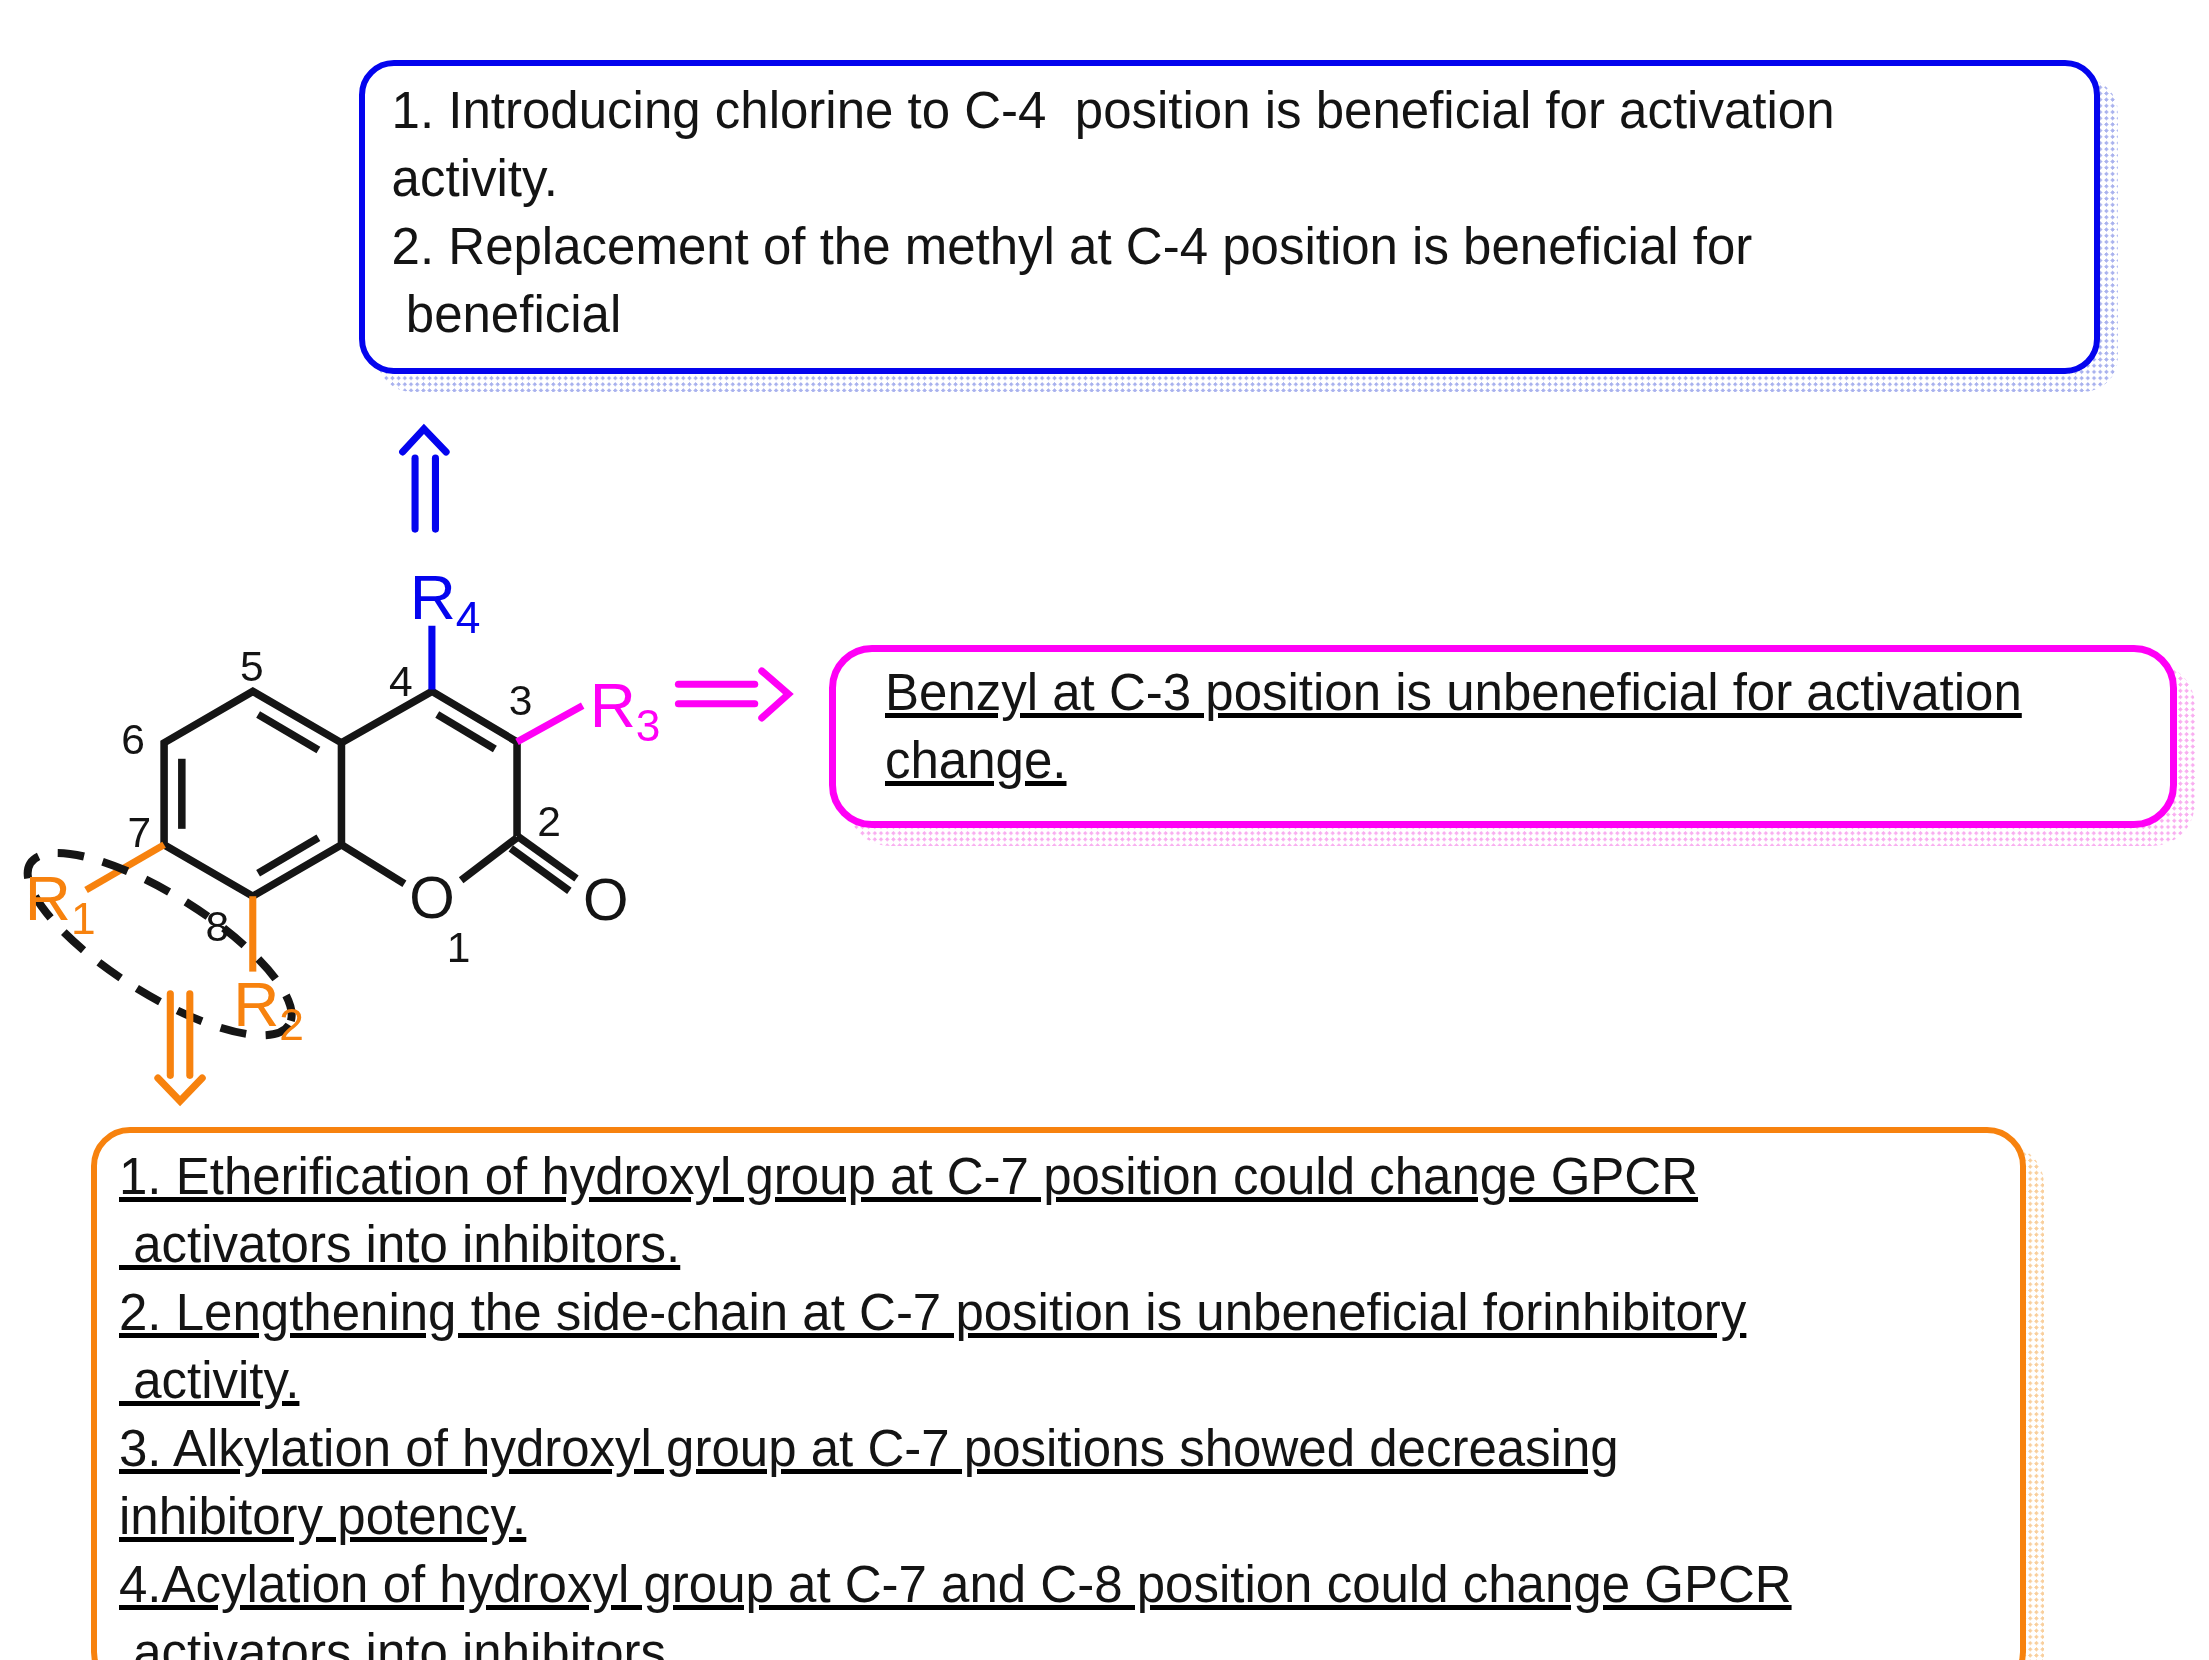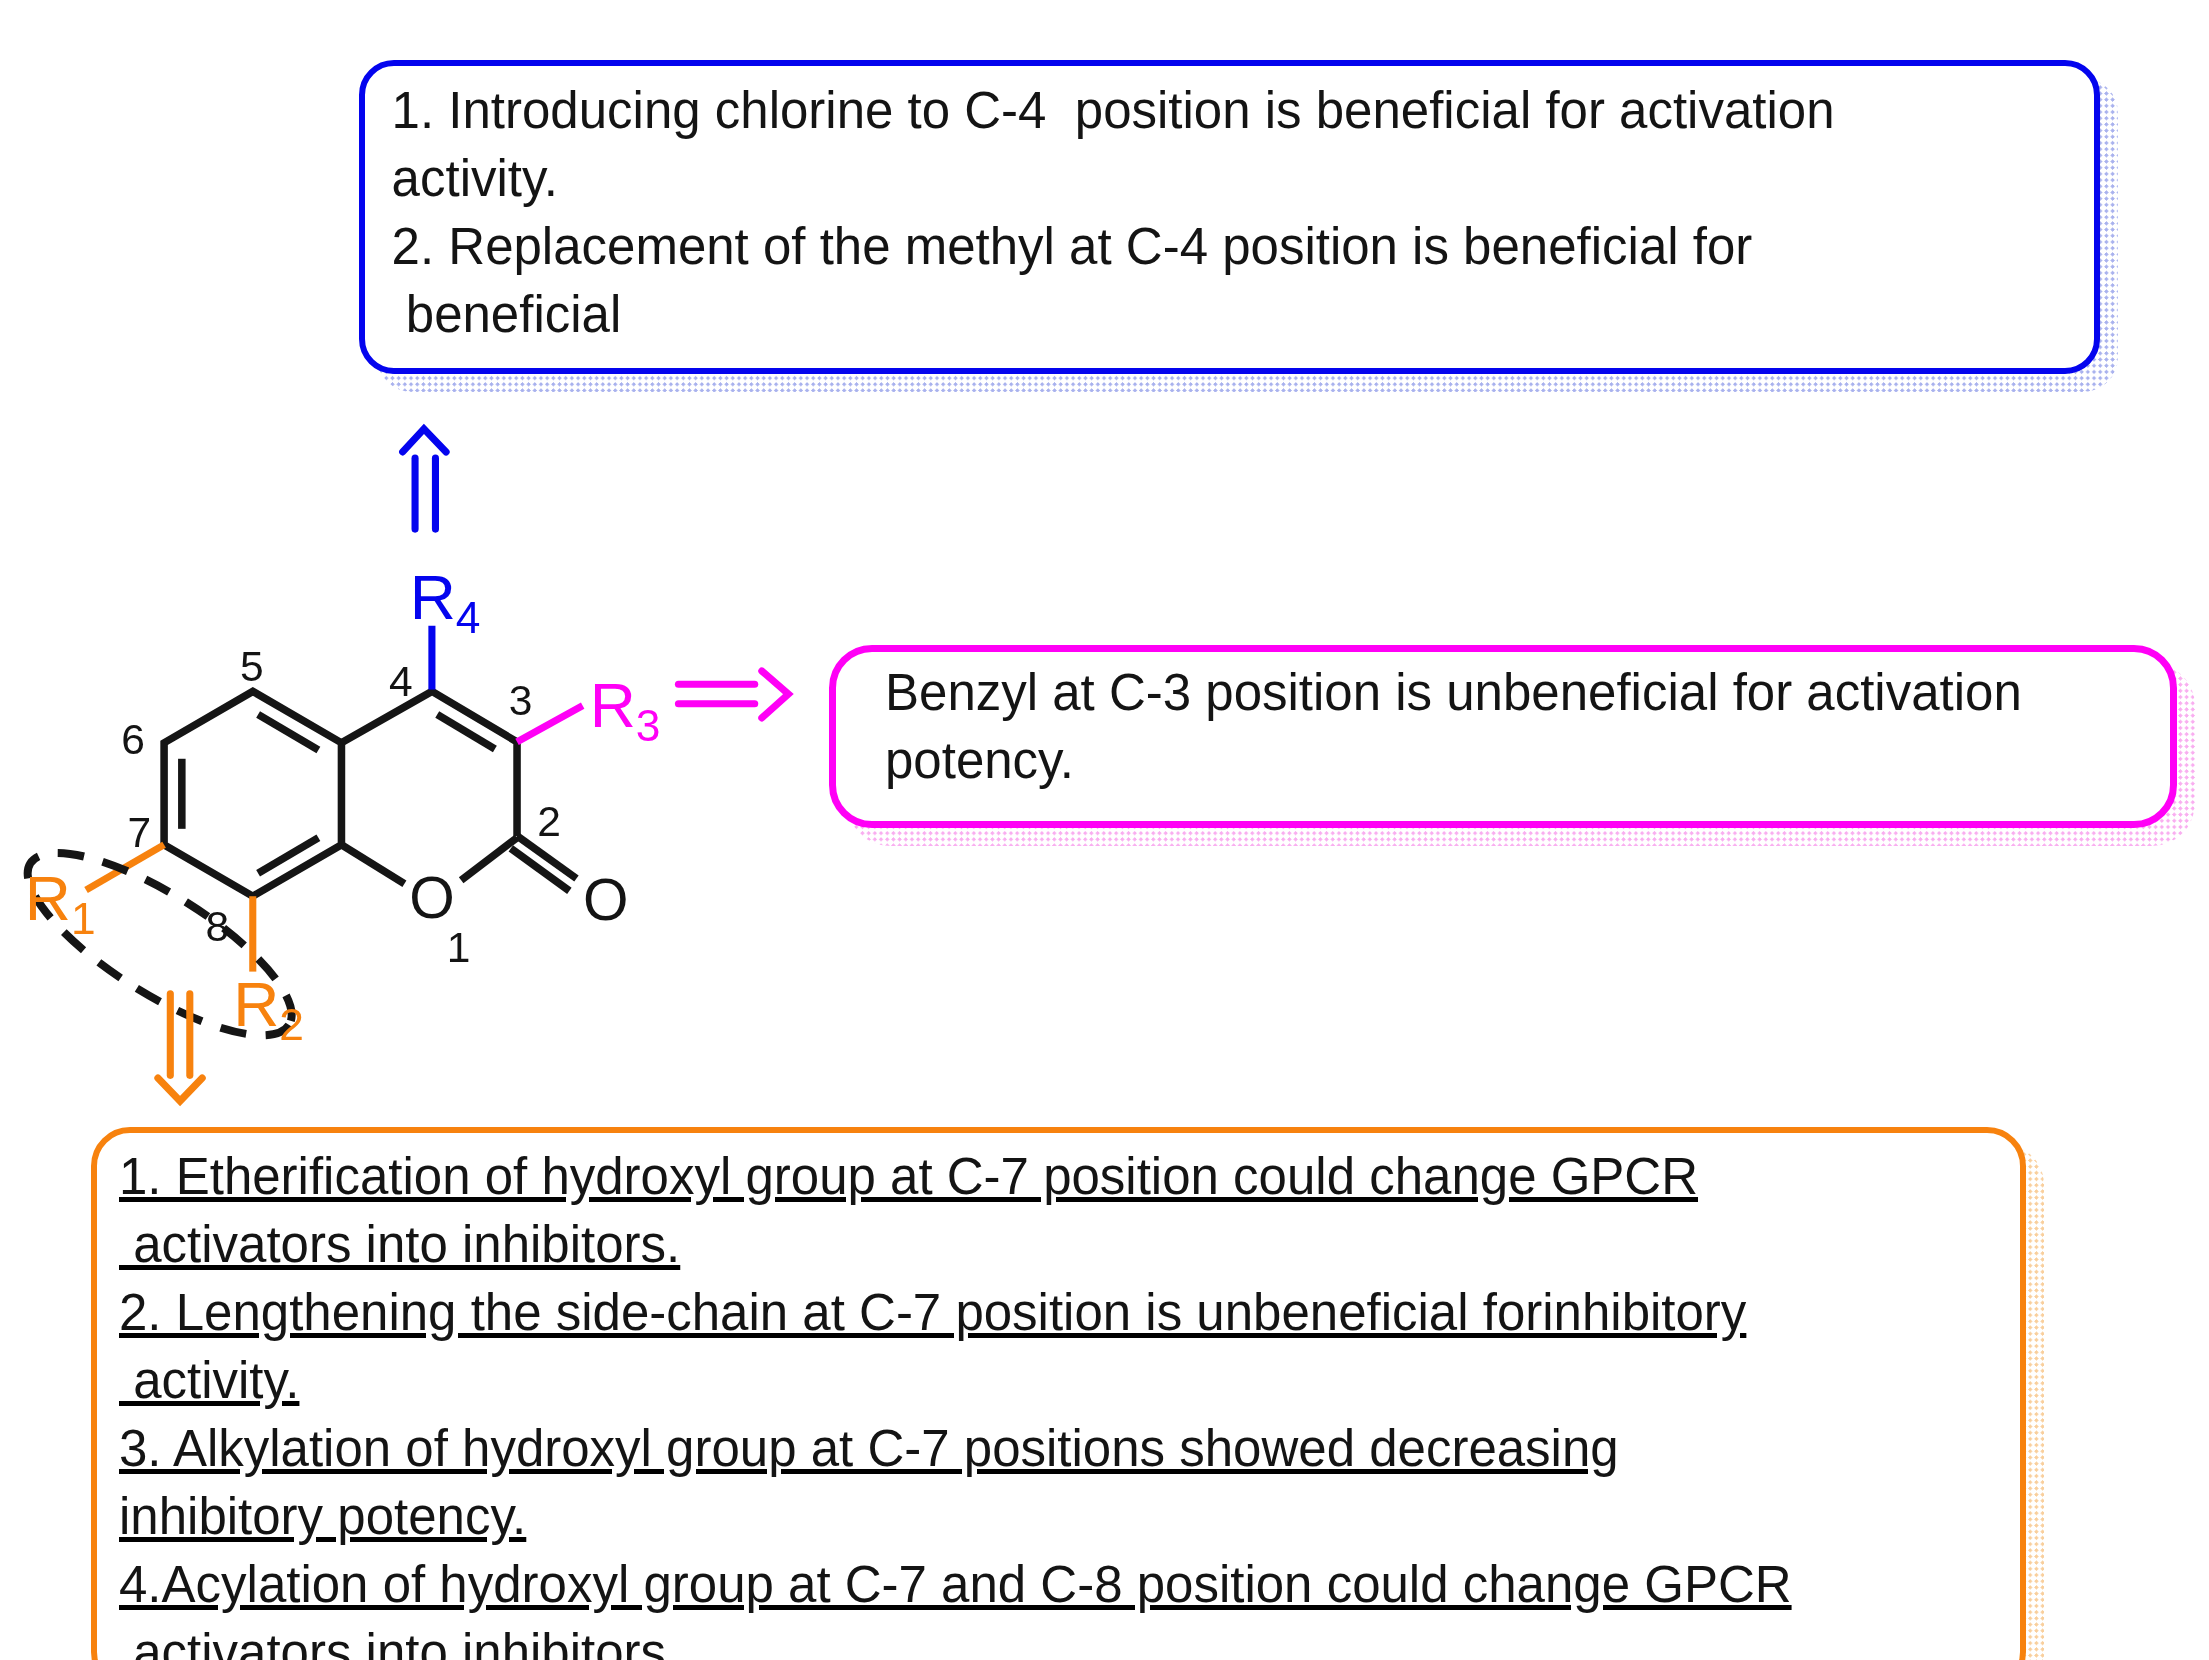--- a/index.html
+++ b/index.html
@@ -15,21 +15,21 @@
   .abox .line{
     white-space:pre;font-size:51px;line-height:68px;height:68px;color:#141414;
     letter-spacing:0px;
   }
   #blue-box{
     left:359px;top:16px;width:1741px;height:314px;
     border:6.2px solid var(--blue);border-radius:35px;padding:10.6px 16px 0 26.6px;
   }
   #magenta-box{
     left:829px;top:601px;width:1348px;height:183px;
-    border:7px solid var(--magenta);border-radius:43px;padding:7px 16px 0 49px;
+    border:7px solid var(--magenta);border-radius:43px;padding:7px 16px 0 49px;text-decoration:underline;
   }
   #orange-box{
     left:91px;top:1083px;width:1935px;height:564px;
     border:6.2px solid var(--orange);border-radius:39px;padding:9.8px 12.4px 0 22px;text-decoration:underline;
   }
   
   .bshadow{position:absolute;z-index:1;background-size:6.2px 6.2px;}
   #blue-shadow{
     left:377px;top:34px;width:1741px;height:314px;border-radius:35px;
     background-image:radial-gradient(circle, var(--blue_shadow) 40%, transparent 44%);
@@ -71,21 +71,21 @@
 
   <div class="abox" id="blue-box">
     <div class="line">1. Introducing chlorine to C-4  position is beneficial for activation</div>
     <div class="line">activity.</div>
     <div class="line">2. Replacement of the methyl at C-4 position is beneficial for</div>
     <div class="line"> beneficial</div>
   </div>
 
   <div class="abox" id="magenta-box">
     <div class="line">Benzyl at C-3 position is unbeneficial for activation</div>
-    <div class="line">potency.</div>
+    <div class="line">change.</div>
   </div>
 
   <div class="abox" id="orange-box">
     <div class="line">1. Etherification of hydroxyl group at C-7 position could change GPCR</div>
     <div class="line"> activators into inhibitors.</div>
     <div class="line">2. Lengthening the side-chain at C-7 position is unbeneficial forinhibitory</div>
     <div class="line"> activity.</div>
     <div class="line">3. Alkylation of hydroxyl group at C-7 positions showed decreasing</div>
     <div class="line">inhibitory potency.</div>
     <div class="line">4.Acylation of hydroxyl group at C-7 and C-8 position could change GPCR</div>

